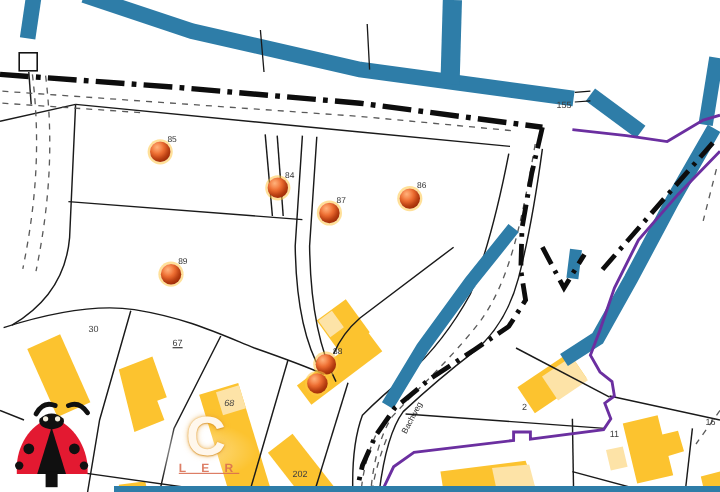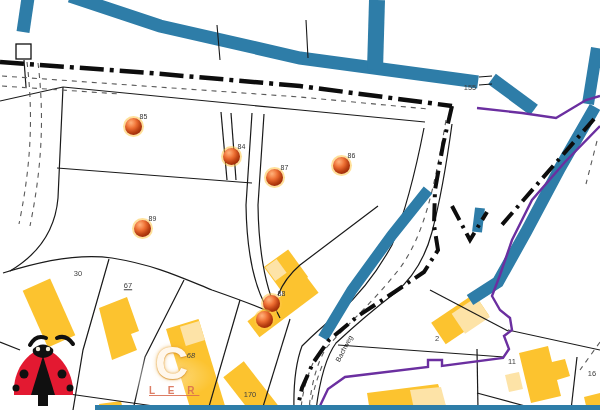--- a/index.html
+++ b/index.html
@@ -141,26 +141,26 @@
 
   <div class="street">Bachweg</div>
 
   <div class="haze"></div>
   <div class="wm-c">C</div>
   <div class="wm-lr">L E R</div>
 
   <div id="overlay">
       <div class="plabel" style="left: 470px; top: 88px;">155</div>
       <div class="plabel" style="left: 78px; top: 274px;">30</div>
-      <div class="plabel" style="left: 128px; top: 286px; text-decoration: underline;">67</div>
-      <div class="plabel" style="left: 191px; top: 356px; font-style: italic;">68</div>
-      <div class="plabel" style="left: 250px; top: 395px;">170</div>
+      <div class="plabel" style="left: 148px; top: 286px; text-decoration: underline;">67</div>
+      <div class="plabel" style="left: 191px; top: 336px; font-style: italic;">68</div>
+      <div class="plabel" style="left: 250px; top: 395px;">202</div>
       <div class="plabel" style="left: 437px; top: 339px;">2</div>
       <div class="plabel" style="left: 512px; top: 362px;">11</div>
-      <div class="plabel" style="left: 592px; top: 374px; text-align: right;">16</div>
+      <div class="plabel" style="left: 592px; top: 352px; text-align: right;">16</div>
       <div class="marker" style="left: 133px; top: 126px;">
         <span class="mlabel">85</span>
       </div>
       <div class="marker" style="left: 231px; top: 156px;">
         <span class="mlabel">84</span>
       </div>
       <div class="marker" style="left: 274px; top: 177px;">
         <span class="mlabel">87</span>
       </div>
       <div class="marker" style="left: 341px; top: 165px;">

